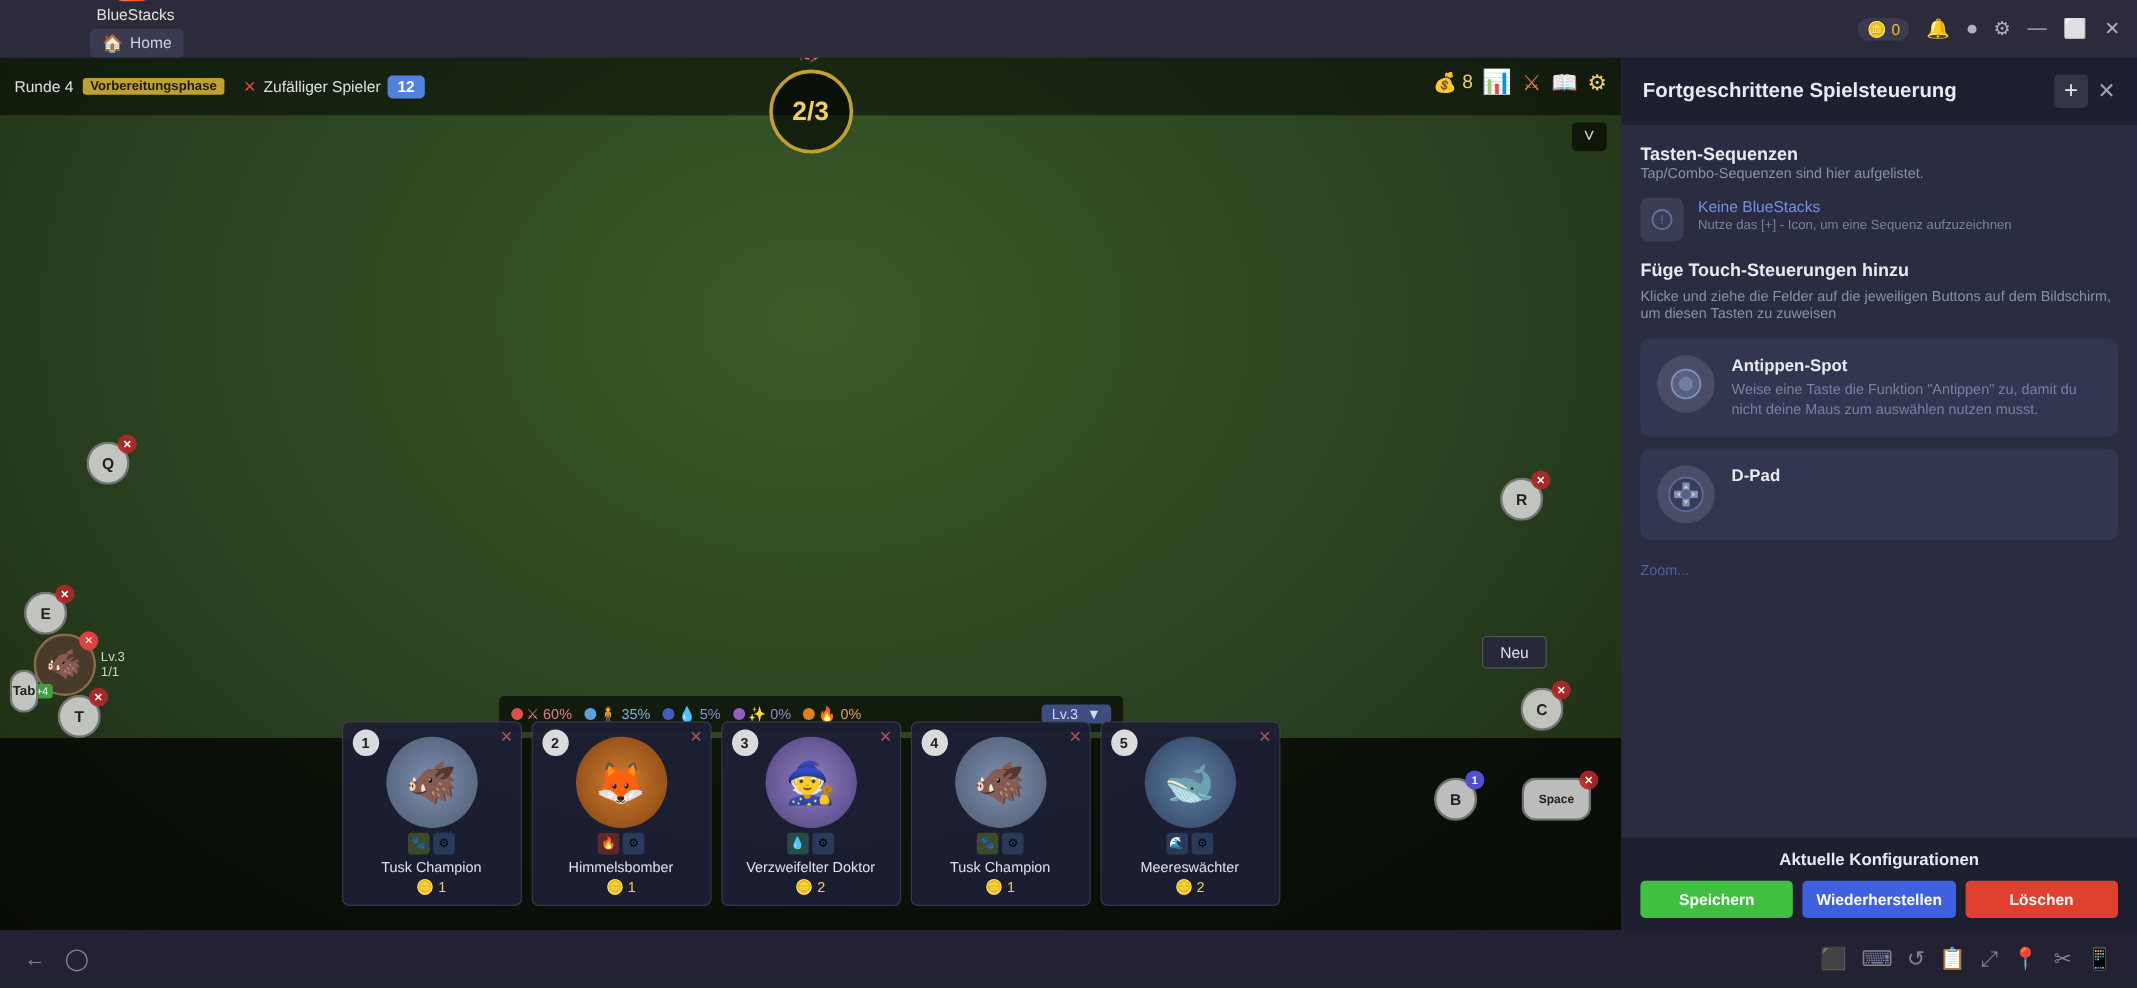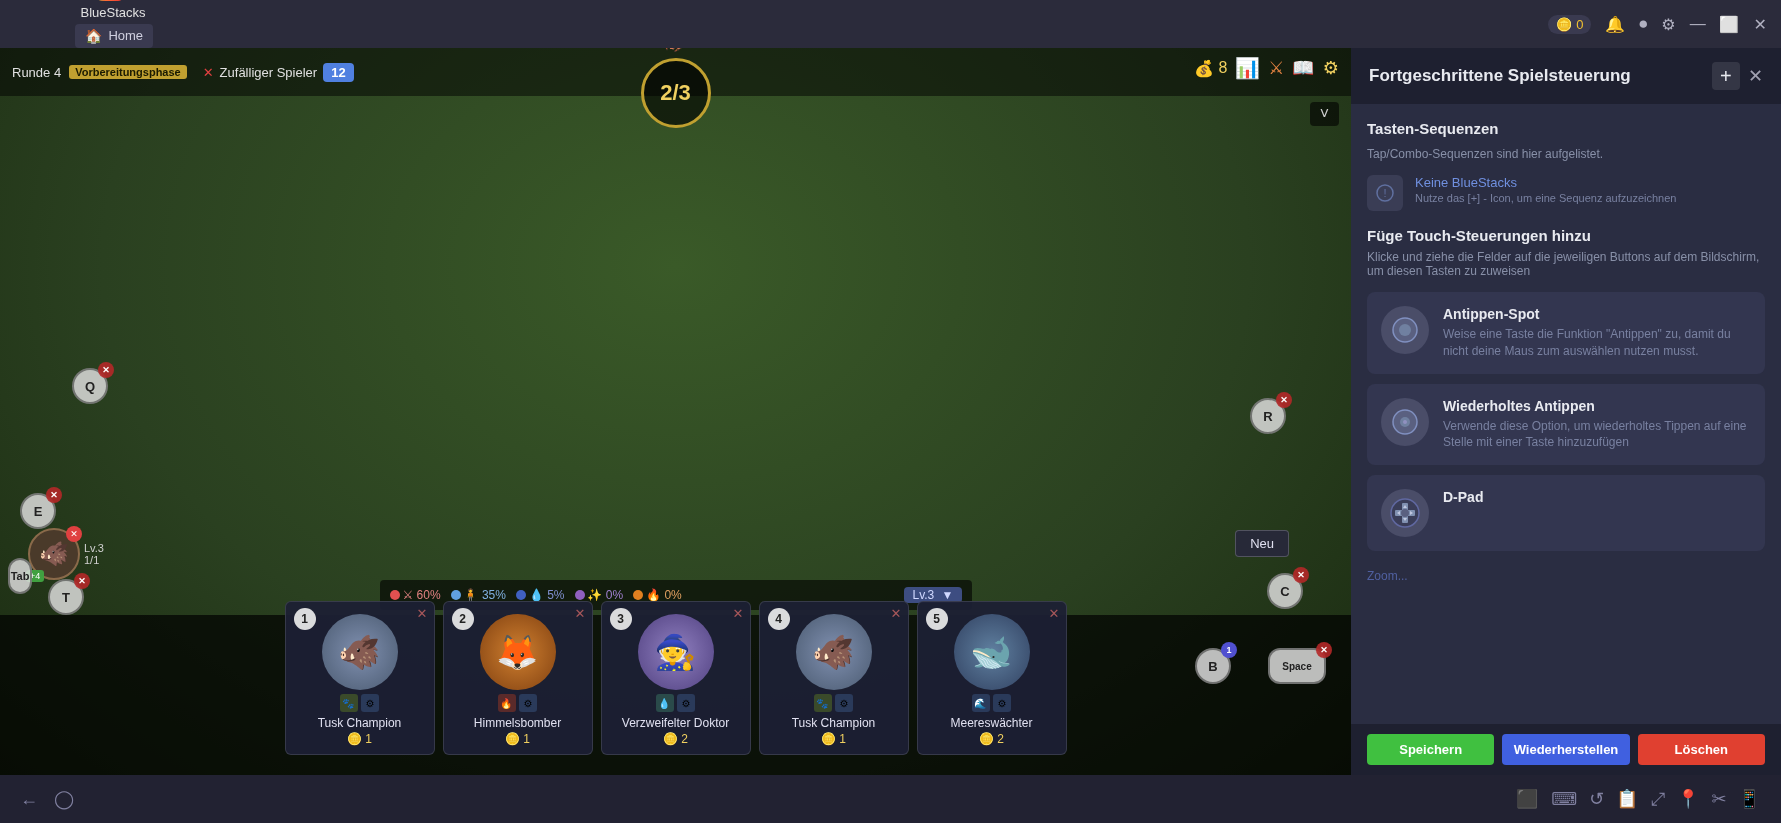--- a/index.html
+++ b/index.html
@@ -159,21 +159,21 @@
       display: flex; align-items: center; gap: 4px;
       color: #f0d060; font-size: 16px;
     }
 
     
     .stat-bar {
       position: absolute;
       bottom: 165px;
       left: 50%;
       transform: translateX(-50%);
-      width: 592px;
+      width: 520px;
       height: 30px;
       background: rgba(0,0,0,0.6);
       border-radius: 4px;
       display: flex; align-items: center;
       padding: 0 10px;
       gap: 10px;
     }
     .stat-item {
       display: flex; align-items: center; gap: 3px;
       font-size: 12px;
@@ -294,21 +294,21 @@
     }
     .panel-body {
       flex: 1;
       overflow-y: auto;
       padding: 16px;
     }
     .section-title {
       color: #e8eaf0;
       font-size: 15px;
       font-weight: 600;
-      margin-bottom: 10px;
+      margin-bottom: 0;
     }
     .section-desc {
       color: #8890a8;
       font-size: 12px;
       margin-bottom: 14px;
     }
     .sequence-item {
       display: flex; align-items: flex-start; gap: 12px;
       margin-bottom: 12px;
     }
@@ -709,33 +709,20 @@
             <circle cx="14" cy="14" r="12" fill="#5a6080" stroke="#8090c0" stroke-width="1.5"></circle>
             <circle cx="14" cy="14" r="6" fill="#7080a0"></circle>
           </svg>
         </div>
         <div class="control-info">
           <div class="control-name">Antippen-Spot</div>
           <div class="control-desc">Weise eine Taste die Funktion "Antippen" zu, damit du nicht deine Maus zum auswählen nutzen musst.</div>
         </div>
       </div>
 
-      <div class="control-card">
-        <div class="control-icon">
-          <svg width="28" height="28" viewBox="0 0 28 28">
-            <circle cx="14" cy="14" r="12" fill="#5a6080" stroke="#8090c0" stroke-width="1.5"></circle>
-            <circle cx="14" cy="14" r="5" fill="#7080a0"></circle>
-            <circle cx="14" cy="14" r="2" fill="#9090c0"></circle>
-          </svg>
-        </div>
-        <div class="control-info">
-          <div class="control-name">Wiederholtes Antippen</div>
-          <div class="control-desc">Verwende diese Option, um wiederholtes Tippen auf eine Stelle mit einer Taste hinzuzufügen</div>
-        </div>
-      </div>
 
       <div class="control-card">
         <div class="control-icon">
           <svg width="32" height="32" viewBox="0 0 32 32">
             <circle cx="16" cy="16" r="14" fill="#3a3d58" stroke="#6068a0" stroke-width="1.5"></circle>
 
             <rect x="13" y="6" width="6" height="9" rx="1" fill="#8090b0"></rect>
             <rect x="13" y="17" width="6" height="9" rx="1" fill="#8090b0"></rect>
             <rect x="6" y="13" width="9" height="6" rx="1" fill="#8090b0"></rect>
             <rect x="17" y="13" width="9" height="6" rx="1" fill="#8090b0"></rect>
@@ -751,20 +738,21 @@
           <div class="control-name">D-Pad</div>
         </div>
       </div>
 
       <div style="height: 30px; display:flex; align-items:center; color:#5060a0; font-size:12px;">
         <span>Zoom...</span>
       </div>
     </div>
 
     <div class="panel-footer">
+      <div class="config-title">Aktuelle Konfigurationen</div>
       <div class="footer-buttons">
         <button class="btn-save">Speichern</button>
         <button class="btn-restore">Wiederherstellen</button>
         <button class="btn-delete">Löschen</button>
       </div>
     </div>
   </div>
 </div>
 
 <div class="bottom-bar">

